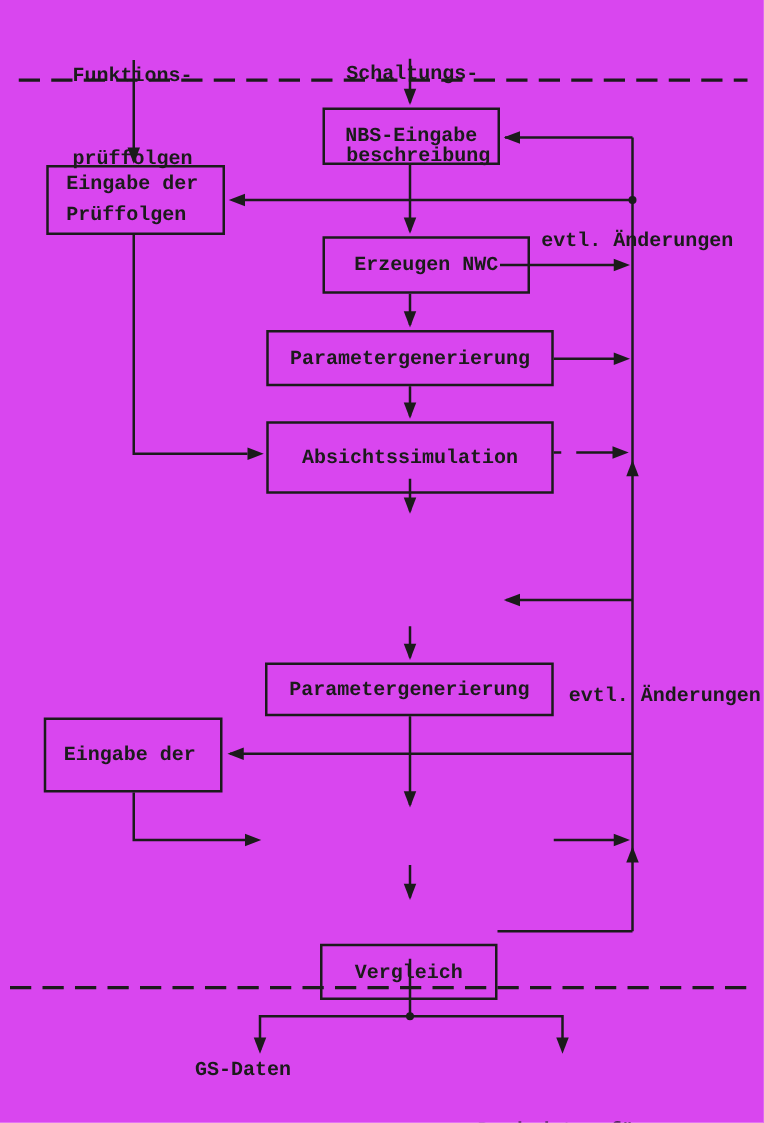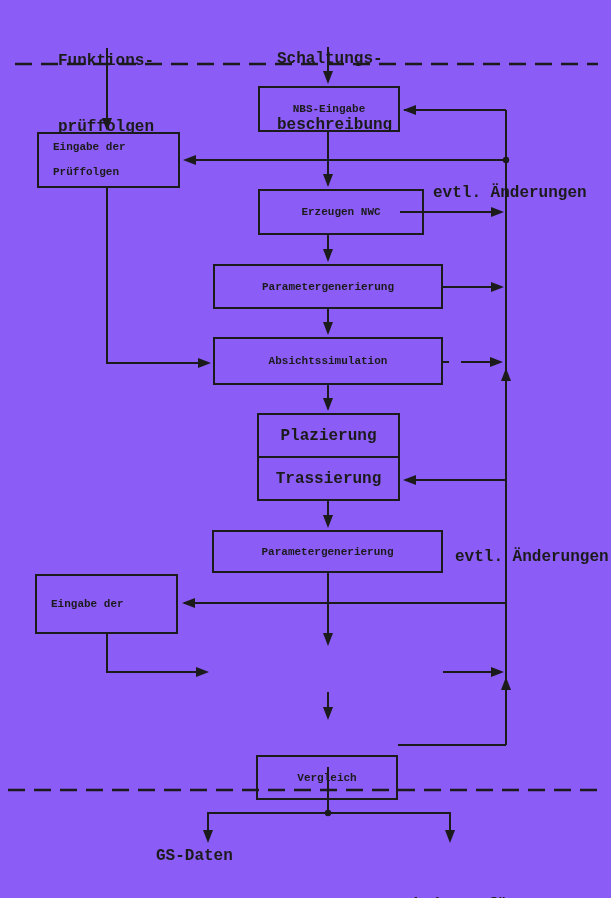--- a/index.html
+++ b/index.html
@@ -1,29 +1,29 @@
 <!DOCTYPE html>
 <html><head>
 <meta charset="utf-8">
 <style>
   html,body{margin:0;padding:0;}
   .page{
     position:relative;
     width:611px;height:898px;
-    background:#8b5cf6;
+    background:#d946ef;
     overflow:hidden;
     font-family:"Liberation Mono","DejaVu Sans Mono",monospace;
     color:#1b1b1b;
   }
   .layer{position:absolute;left:0;top:0;}
   .box{
     position:absolute;
     border:2px solid #1b1b1b;
     display:flex;align-items:center;justify-content:center;
-    font-weight:bold;font-size:11px;
+    font-weight:bold;font-size:16px;
     color:#1b1b1b;
     box-sizing:border-box;
     letter-spacing:0px;
   }
   .box.two{
     flex-direction:column;
     align-items:flex-start;
     padding-left:14px;
     line-height:25px;
   }
@@ -140,32 +140,24 @@
   </div>
 
   <div class="box" style="left:258px;top:189px;width:166px;height:46px;">
     <span>Erzeugen NWC</span>
   </div>
 
   <div class="box" style="left:213px;top:264px;width:230px;height:45px;">
     <span>Parametergenerierung</span>
   </div>
 
-  <div class="box" style="left:213px;top:337px;width:230px;height:48px;">
+  <div class="box" style="left:213px;top:337px;width:230px;height:58px;">
     <span>Absichtssimulation</span>
   </div>
 
-  <div class="stack" style="left:257px;top:413px;width:143px;height:88px;">
-    <div class="cell">
-      <span>Plazierung</span>
-    </div>
-    <div class="cell">
-      <span>Trassierung</span>
-    </div>
-  </div>
 
   <div class="box" style="left:212px;top:530px;width:231px;height:43px;">
     <span>Parametergenerierung</span>
   </div>
 
   <div class="box two" style="left:35px;top:574px;width:143px;height:60px;">
     <span>Eingabe der</span>
   </div>
 
 

